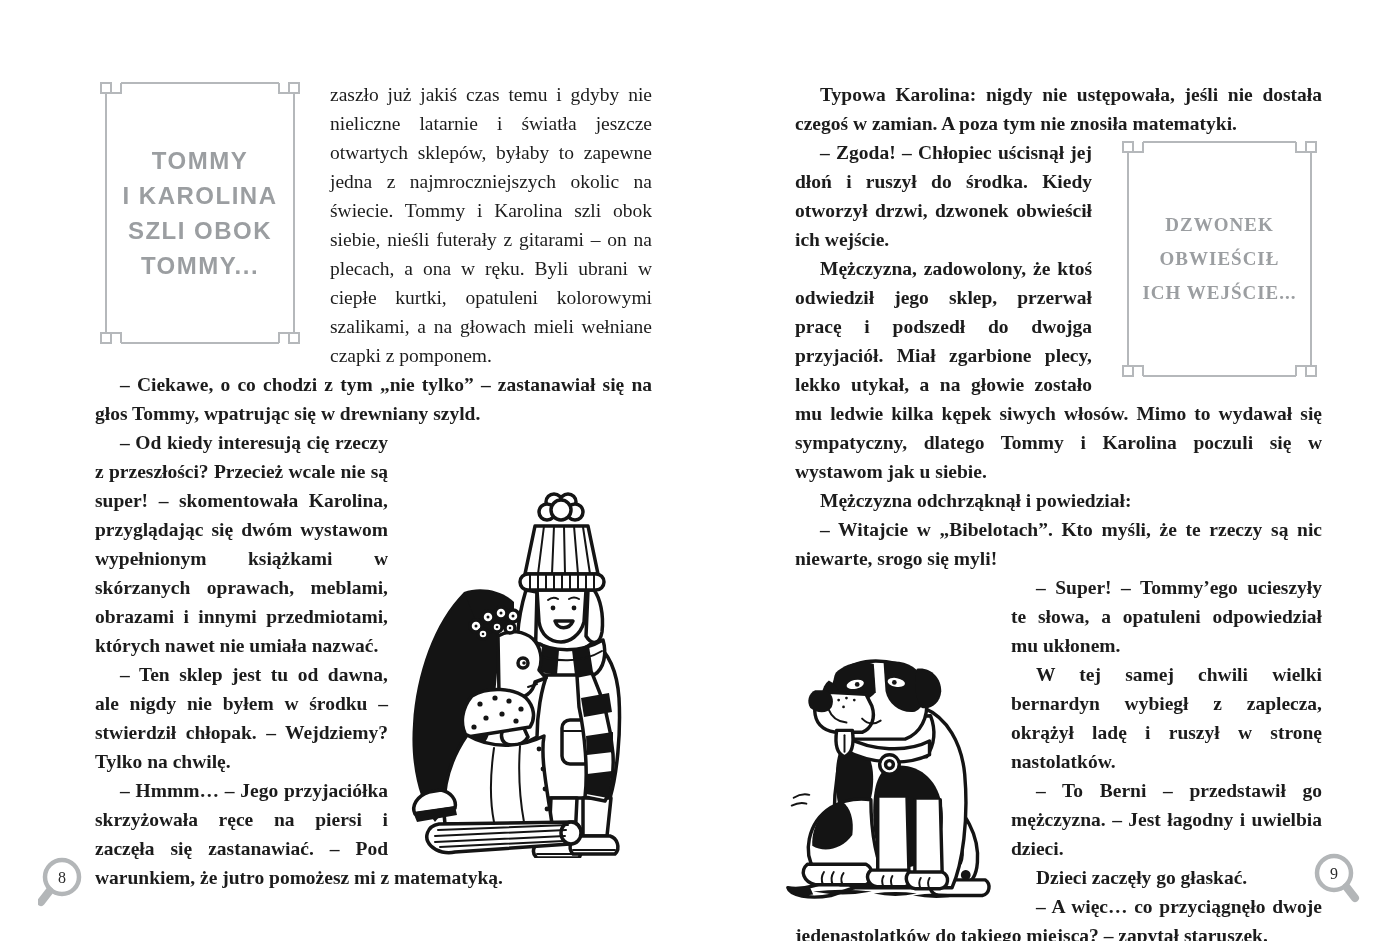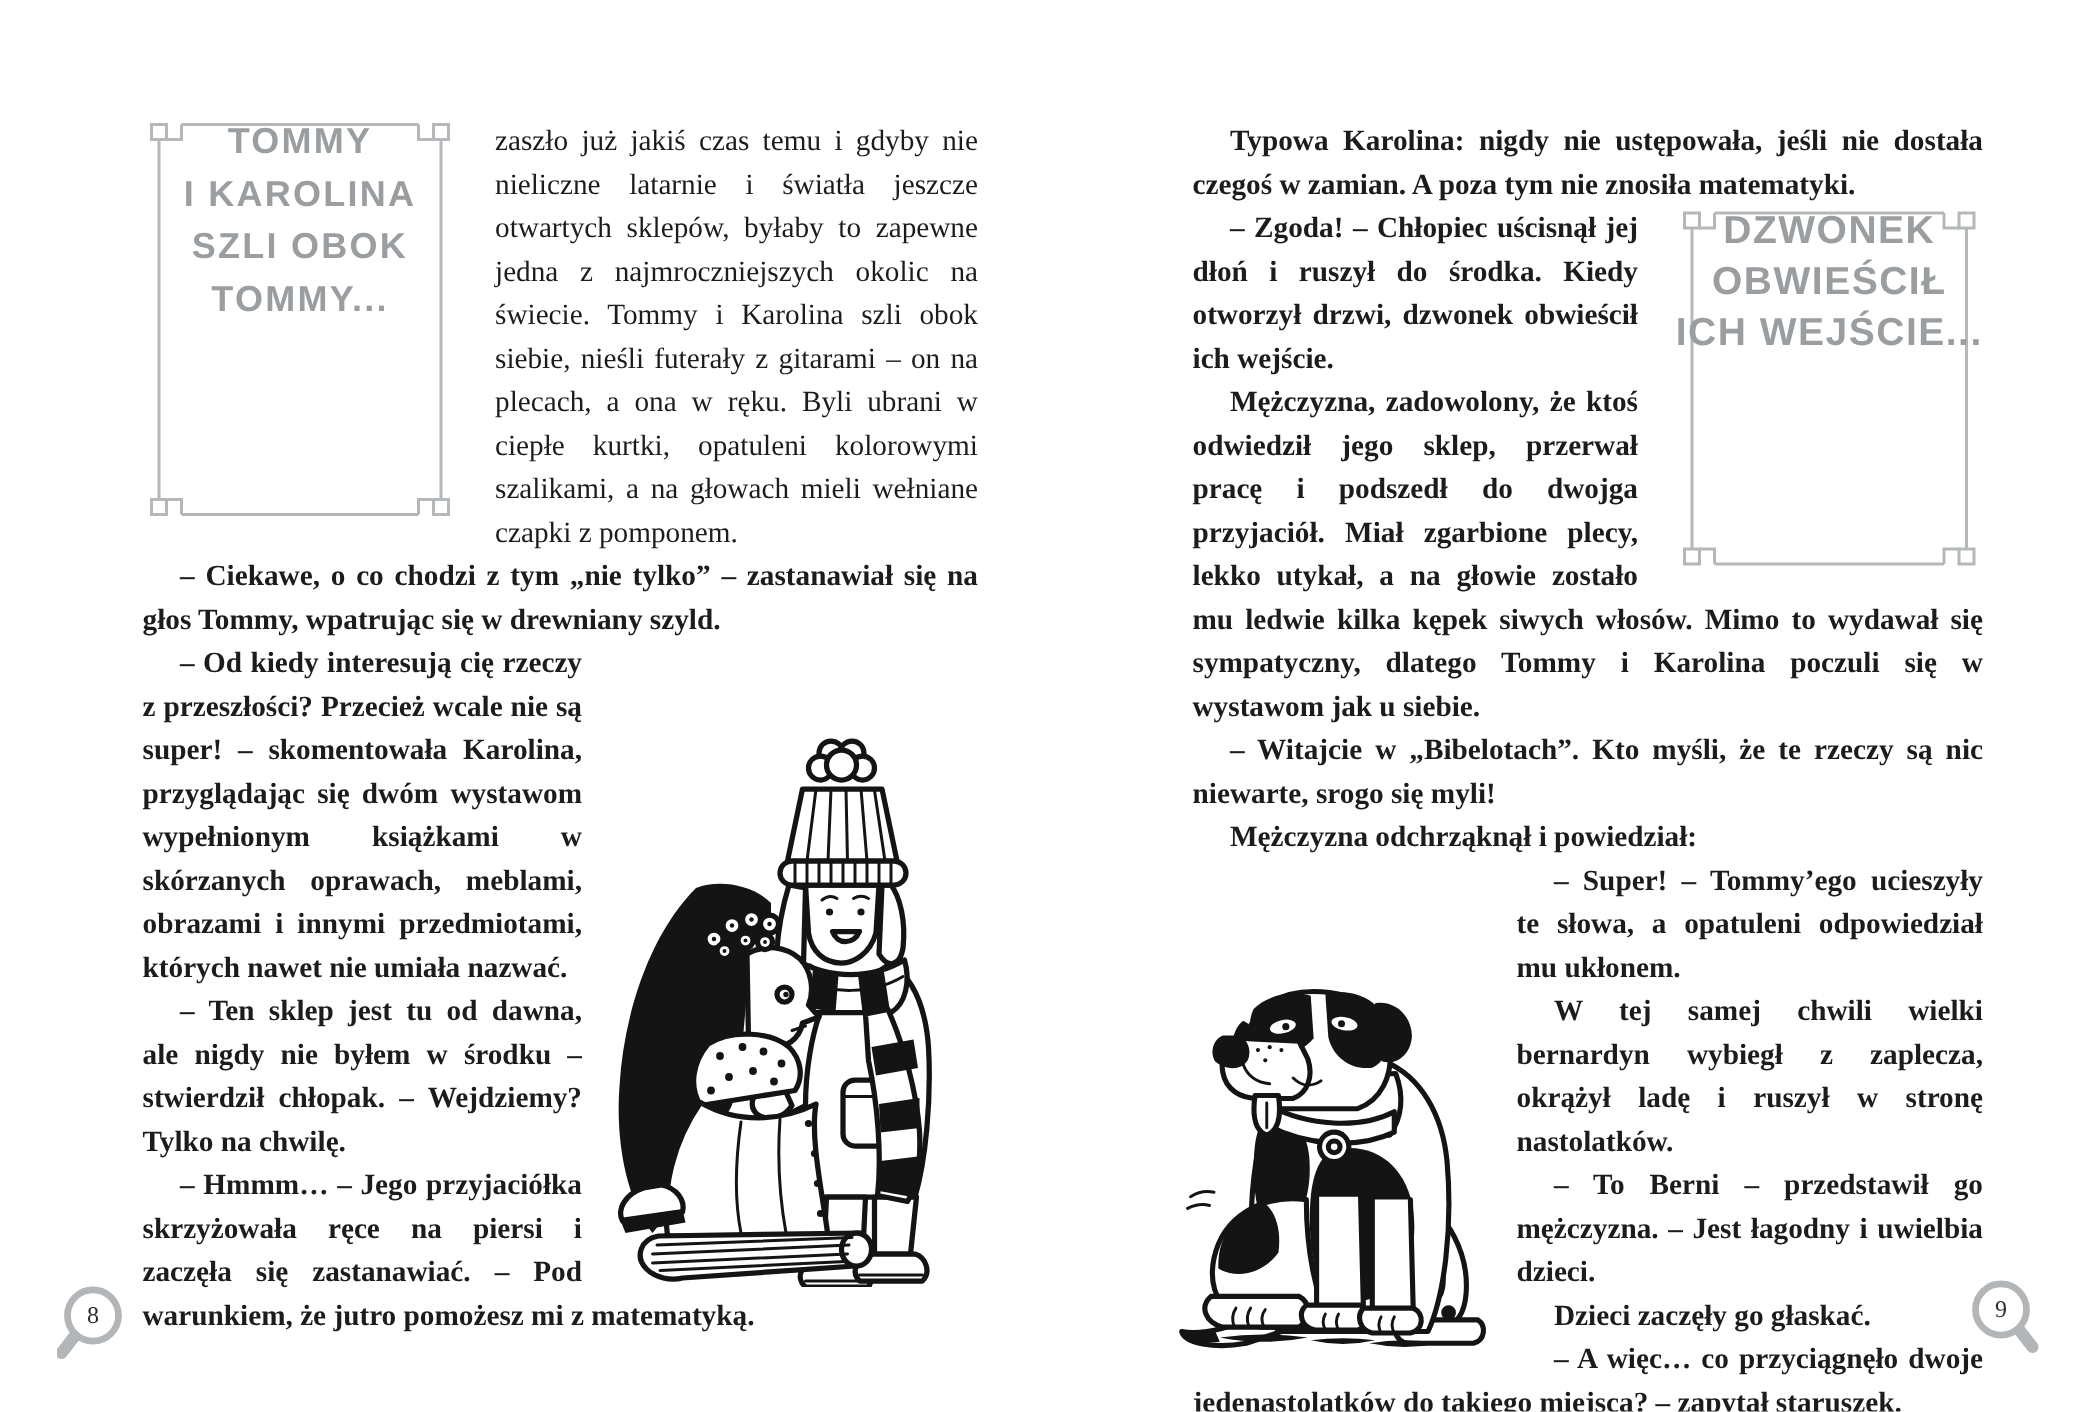--- a/index.html
+++ b/index.html
@@ -18,26 +18,26 @@
   .para{margin:0;}
   .indent{text-indent:25px;font-weight:bold;}
 
   
   .frame-float{position:relative;}
   .frame-left{float:left;width:210px;height:272px;margin:-3px 25px 16px 0;}
   .frame-right{float:right;width:205px;height:246px;margin:-2px 0 16px 25px;}
   .frame-float svg{position:absolute;left:0;top:0;}
   .callout-text{
     position:absolute;left:0;top:0;right:0;bottom:0;
-    display:flex;flex-direction:column;align-items:center;
+    display:flex;flex-direction:column;justify-content:center;align-items:center;
     font-family:"Liberation Sans", sans-serif;font-weight:bold;
     color:#9b9ea1;text-align:center;
   }
   .frame-left .callout-text{font-size:24px;line-height:35px;letter-spacing:1.5px;}
-  .frame-right .callout-text{font-size:26px;line-height:34px;letter-spacing:1px;}
+  .frame-right .callout-text{font-size:19px;line-height:34px;letter-spacing:1px;font-family:Liberation Serif, serif;}
 
   
   .ill-children{float:right;width:290px;height:372px;margin:58px -40px 0 14px;}
   .ill-dog{float:left;width:215px;height:345px;margin:0 16px 0 -15px;}
 
   
   .badge{position:absolute;width:58px;height:76px;}
   #badge-left{left:38px;top:856px;}
   #badge-right{left:1310px;top:852px;}
   .badge .num{
@@ -210,22 +210,22 @@
     </svg>
     <div class="callout-text">
       <div>DZWONEK</div>
       <div>OBWIEŚCIŁ</div>
       <div>ICH WEJŚCIE...</div>
     </div>
   </div>
 
   <p class="para indent">– Zgoda! – Chłopiec uścisnął jej dłoń i ruszył do środka. Kiedy otworzył drzwi, dzwonek obwieścił ich wejście.</p>
   <p class="para indent">Mężczyzna, zadowolony, że ktoś odwiedził jego sklep, przerwał pracę i podszedł do dwojga przyjaciół. Miał zgarbione plecy, lekko utykał, a na głowie zostało mu ledwie kilka kępek siwych włosów. Mimo to wydawał się sympatyczny, dlatego Tommy i Karolina poczuli się w wystawom jak u siebie.</p>
+  <p class="para indent">Mężczyzna odchrząknął i powiedział:</p>
   <p class="para indent">– Witajcie w „Bibelotach”. Kto myśli, że te rzeczy są nic niewarte, srogo się myli!</p>
-  <p class="para indent">Mężczyzna odchrząknął i powiedział:</p>
 
   <svg class="ill-dog" viewBox="0 0 220 345">
     <g transform="translate(0,78)">
 
       <path class="thin" d="M14 148 q8 -5 16 -3 M12 156 q8 -4 15 -2"></path>
 
       <path class="ink" d="M64 226 C 46 236 24 243 8 240 C 10 248 30 252 52 248 L 76 240 Z"></path>
       <path class="ink-fill" d="M30 238 C 20 241 12 241 8 240 C 10 246 22 249 34 247 Z"></path>
 
       <path class="ink" d="M166 148 C 190 158 204 188 202 214 C 201 227 196 235 188 236 L 158 236 Z"></path>

